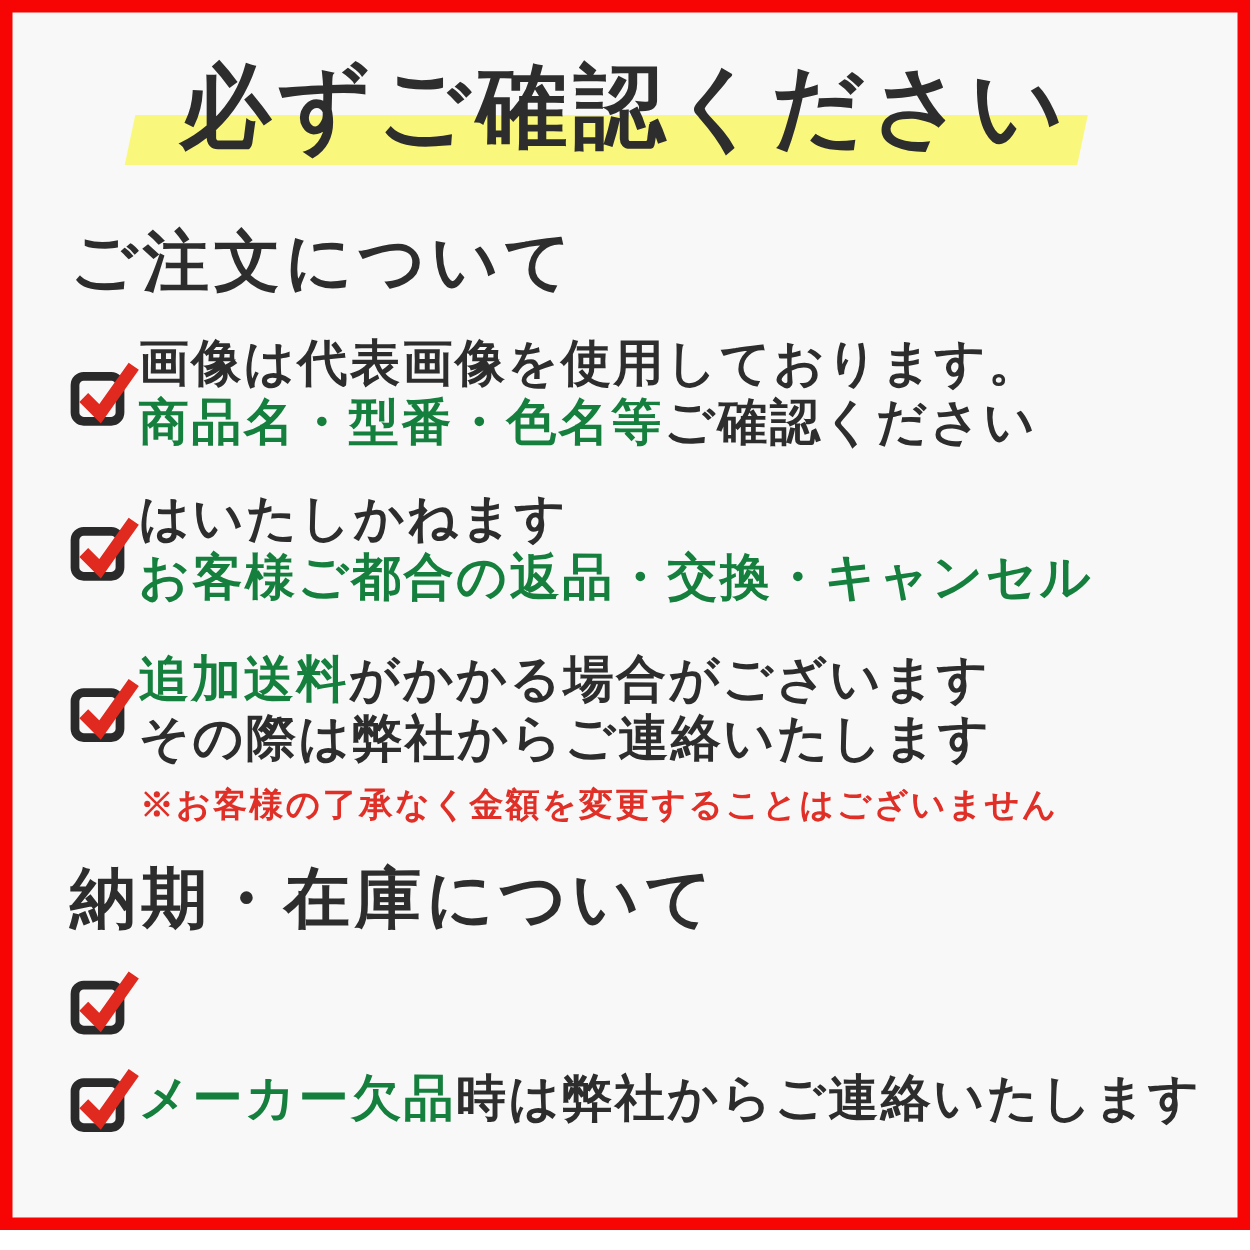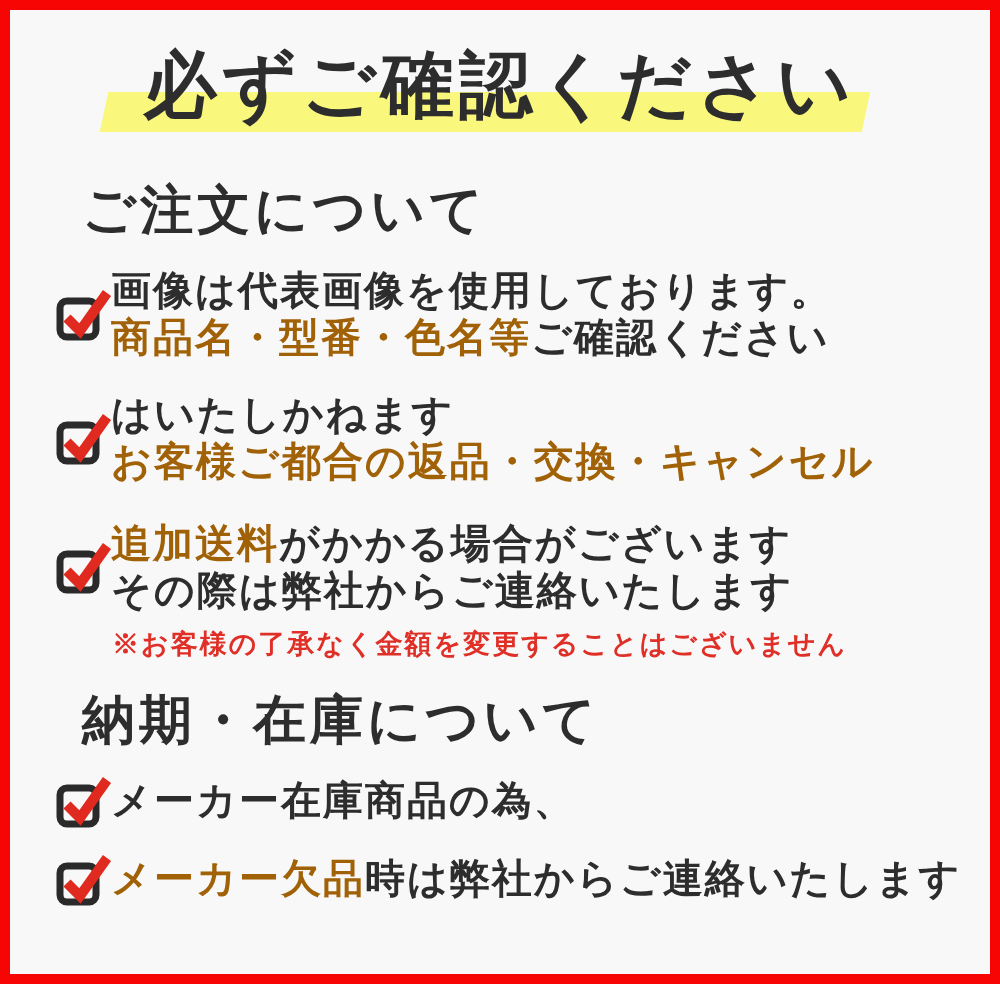--- a/index.html
+++ b/index.html
@@ -29,21 +29,21 @@
     left: -40px; right: -10px;
     bottom: -4px;
     height: 40px;
     background: #f9f87c;
     transform: skewX(-12deg);
     z-index: 0;
   }
   .title-text { position: relative; z-index: 1; }
 
   .section-heading {
-    margin: 0 0 0 72px;
+    margin: 0 0 0 46px;
     font-size: 53px;
     line-height: 1.15;
     font-weight: 700;
     letter-spacing: 4px;
     color: #2e2d2d;
   }
   .heading-1 { margin-top: 52px; }
   .heading-2 { margin-top: 28px; }
 
   .item {
@@ -65,21 +65,21 @@
   }
   .item-text {
     margin-left: 1px;
     font-size: 40px;
     line-height: 1.18;
     letter-spacing: 2px;
     font-weight: 600;
     color: #2e2d2d;
     white-space: nowrap;
   }
-  .seg-red { color: #a16207; }
+  .seg-red { color: #15803d; }
   .seg-dark { color: #2e2d2d; }
 
   .note {
     margin: 12px 0 0 102px;
     font-size: 27px;
     letter-spacing: 2px;
     font-weight: 700;
     color: #df2f26;
     white-space: nowrap;
   }
@@ -146,23 +146,20 @@
   <div class="note">※お客様の了承なく金額を変更することはございません</div>
 
   <div class="section-heading heading-2">納期・在庫について</div>
 
   <div class="item item-4">
     <svg class="checkbox" viewBox="0 0 54 54">
       <rect x="4" y="14" width="36" height="36" rx="7" fill="#f8f8f8" stroke="#2b2a2a" stroke-width="7"></rect>
       <polyline points="11,31 24,44 51,6" fill="none" stroke="#e0291f" stroke-width="10"></polyline>
     </svg>
     <div class="item-text">
-      <div>
-        <span class="seg-dark">メーカー在庫商品の為、</span>
-      </div>
     </div>
   </div>
 
   <div class="item item-5">
     <svg class="checkbox" viewBox="0 0 54 54">
       <rect x="4" y="14" width="36" height="36" rx="7" fill="#f8f8f8" stroke="#2b2a2a" stroke-width="7"></rect>
       <polyline points="11,31 24,44 51,6" fill="none" stroke="#e0291f" stroke-width="10"></polyline>
     </svg>
     <div class="item-text">
       <div>

